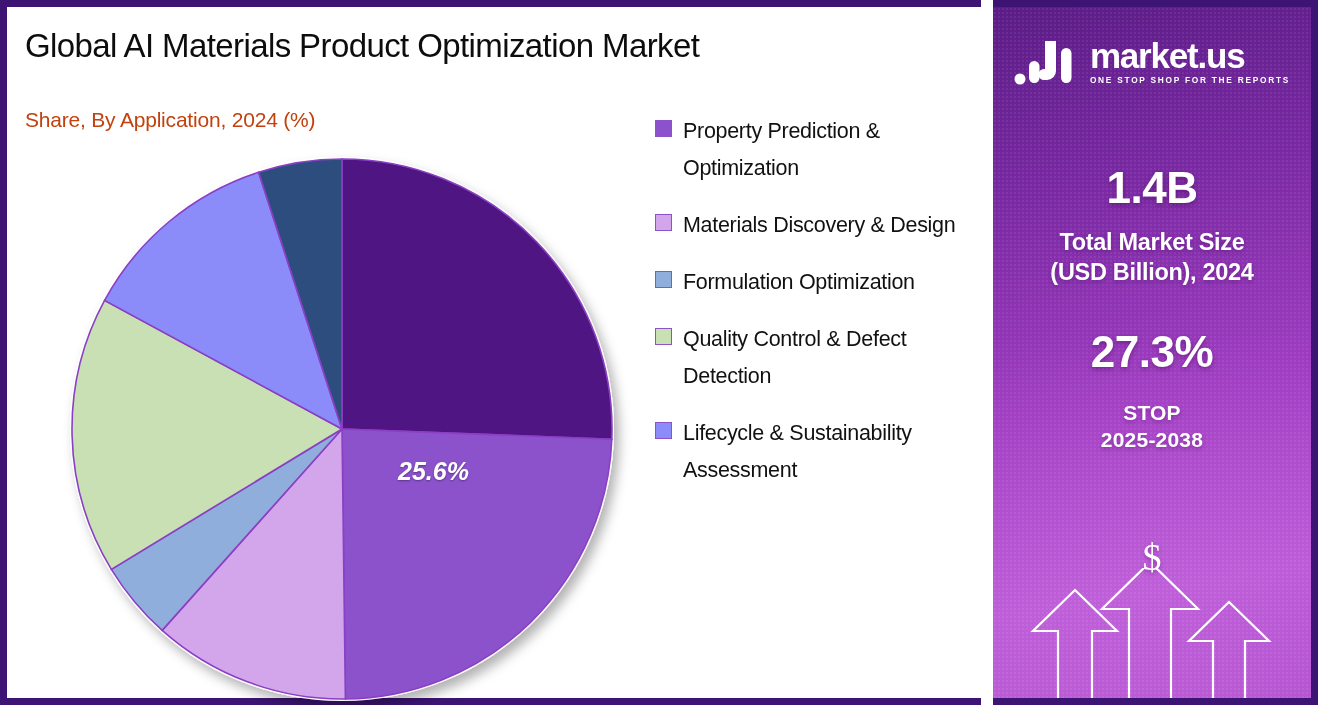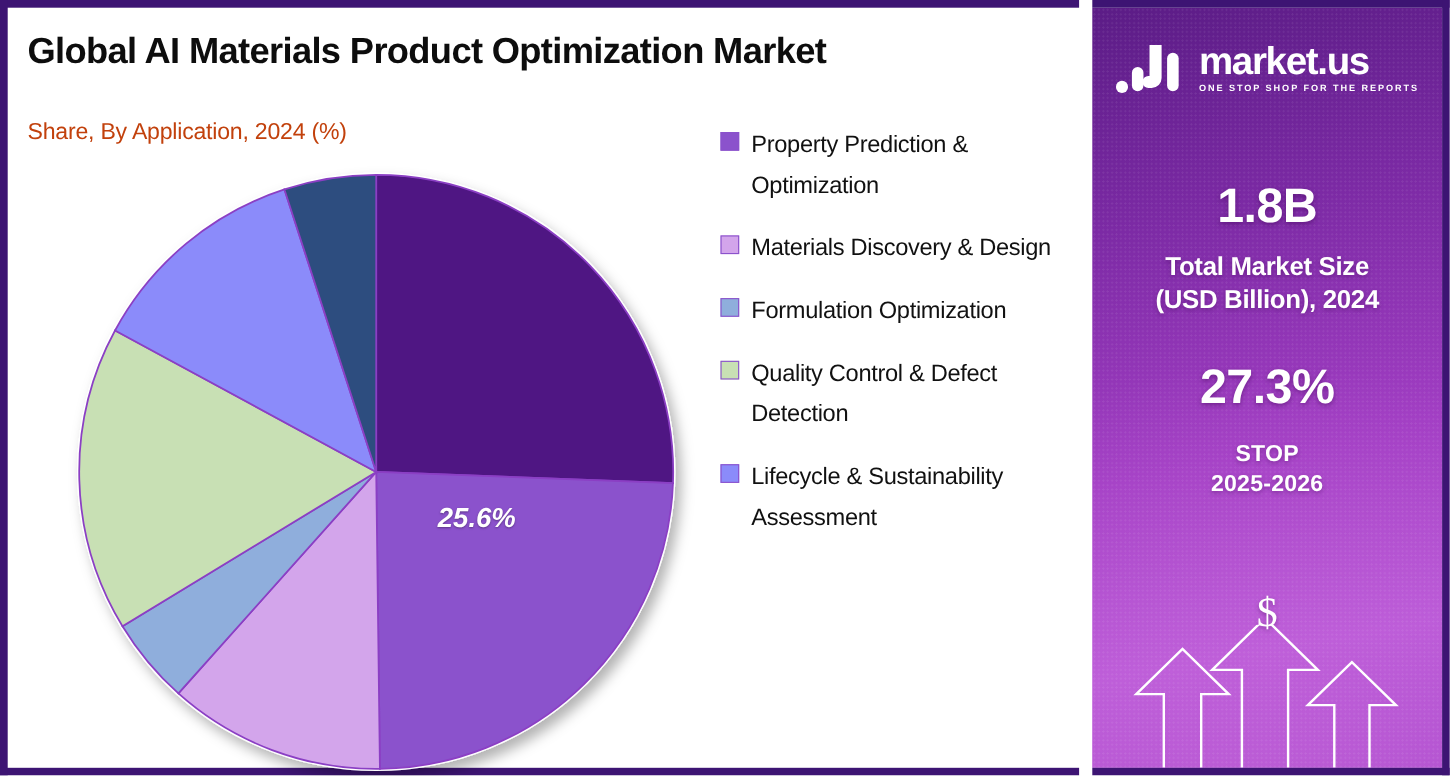--- a/index.html
+++ b/index.html
@@ -24,21 +24,21 @@
     background:#ffffff;
     border:7px solid #3D1473;
     border-right:none;
   }
 
   #page-title {
     position:absolute;
     left:18px;
     top:20px;
     font-size:33px;
-    font-weight:bold;
+    font-weight:normal;
     letter-spacing:-0.6px;
     color:#0d0d0d;
     white-space:nowrap;
     text-align:right;
   }
   #page-subtitle {
     position:absolute;
     left:18px;
     top:101px;
     font-size:21px;
@@ -267,30 +267,30 @@
         <rect x="15" y="26" width="10.5" height="22" rx="5.2" fill="#ffffff"></rect>
         <path d="M31 6 h11 v30 a9 9 0 0 1 -9 9 h-3 a5.5 5.5 0 0 1 0 -11 h1 z" fill="#ffffff"></path>
         <rect x="47" y="13" width="10.5" height="35" rx="5.2" fill="#ffffff"></rect>
       </svg>
       <div id="logo-text-block">
         <div id="logo-wordmark">market.us</div>
         <div id="logo-tagline">ONE STOP SHOP FOR THE REPORTS</div>
       </div>
     </div>
 
-    <div id="market-size-value">1.8B</div>
+    <div id="market-size-value">1.4B</div>
     <div id="market-size-label">
       <div>Total Market Size</div>
       <div>(USD Billion), 2024</div>
     </div>
 
     <div id="cagr-value">27.3%</div>
     <div id="cagr-label">
       <div>STOP</div>
-      <div>2025-2026</div>
+      <div>2025-2038</div>
     </div>
 
     <div id="dollar-sign">$</div>
 
     <svg id="arrows-svg" viewBox="0 0 270 130">
       <g fill="none" stroke="#ffffff" stroke-width="2.2" stroke-linejoin="miter">
         <path d="M41 130 V63 H16 L58 22 L100 63 H75 V130"></path>
         <path d="M112 130 V41 H85 L133 -6 L181 41 H154 V130"></path>
         <path d="M196 130 V73 H172 L212 34 L252 73 H228 V130"></path>
       </g>

